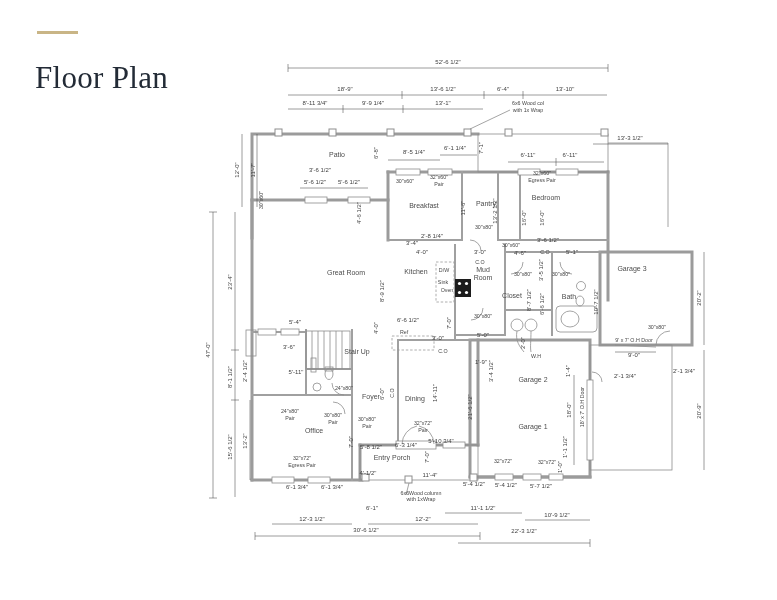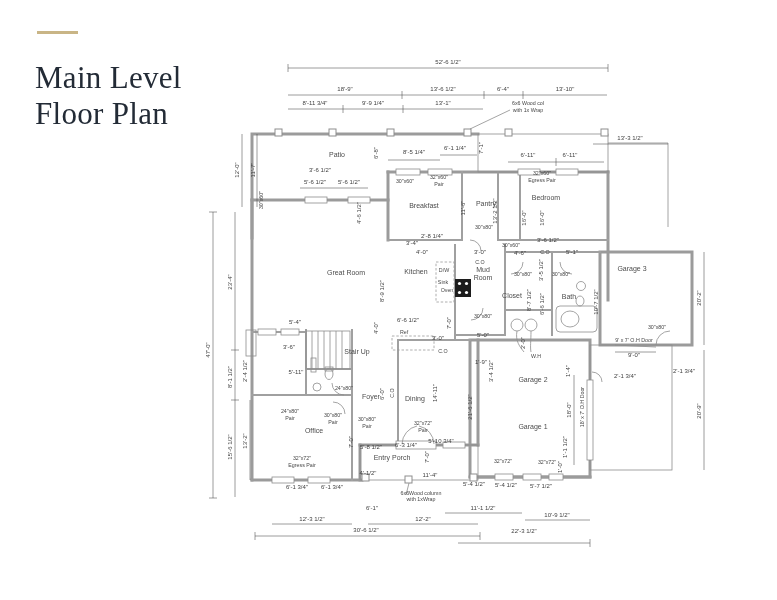--- a/index.html
+++ b/index.html
@@ -18,21 +18,20 @@
   .blk{fill:#1c1c1c;stroke:none;}
   text{font-size:6px;fill:#3f3f3f;text-anchor:middle;font-family:"Liberation Sans",sans-serif;}
   text.rm{font-size:7px;fill:#4c4c4c;}
   text.sm{font-size:5.3px;fill:#464646;}
 </style>
 </head>
 <body>
 
 <div class="accent-rule" style="background: rgb(201, 181, 134);"></div>
 <div class="plan-title">
-  <div>Main Level</div>
   <div>Floor Plan</div>
 </div>
 
 <svg width="777" height="600" viewBox="0 0 777 600">
 
   <g class="wall">
     <polyline points="252,238 252,134 478,134"></polyline>
     <line x1="252" y1="200" x2="388" y2="200"></line>
     <line x1="388" y1="172" x2="608" y2="172"></line>
     <line x1="388" y1="172" x2="388" y2="240"></line>

